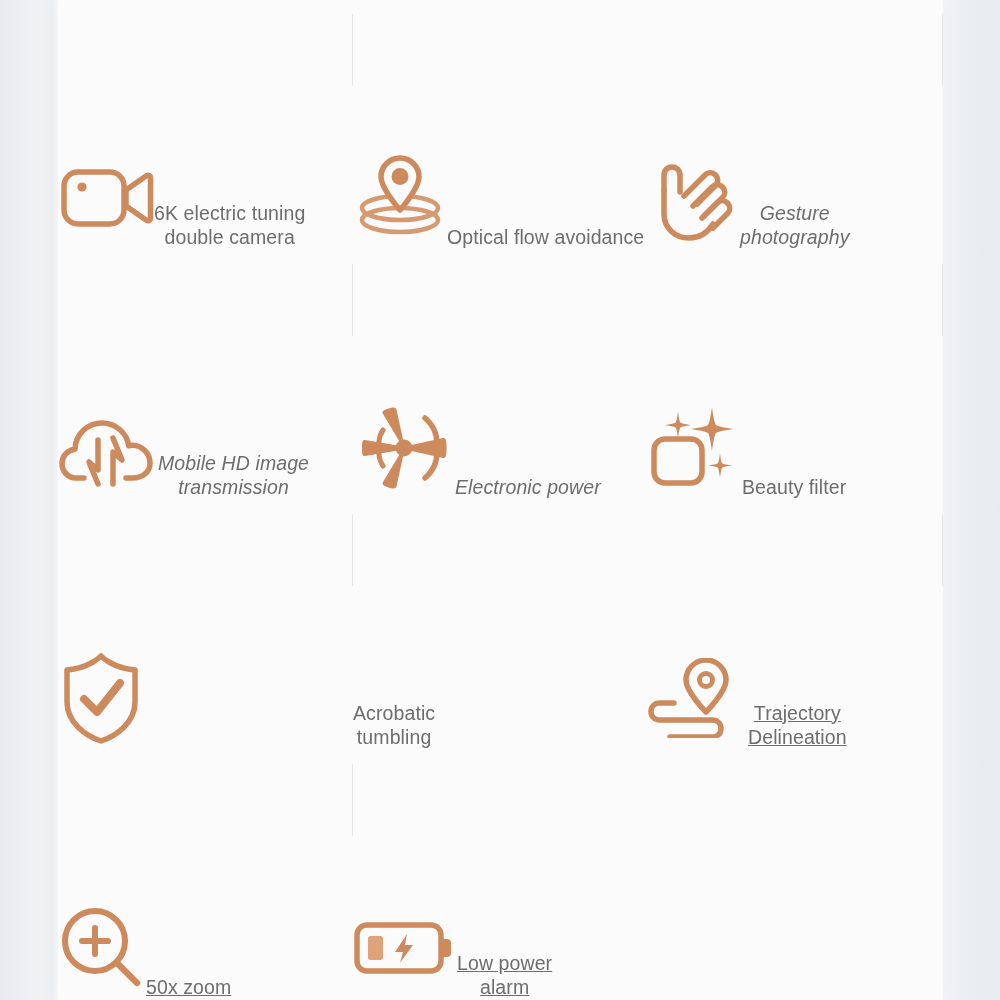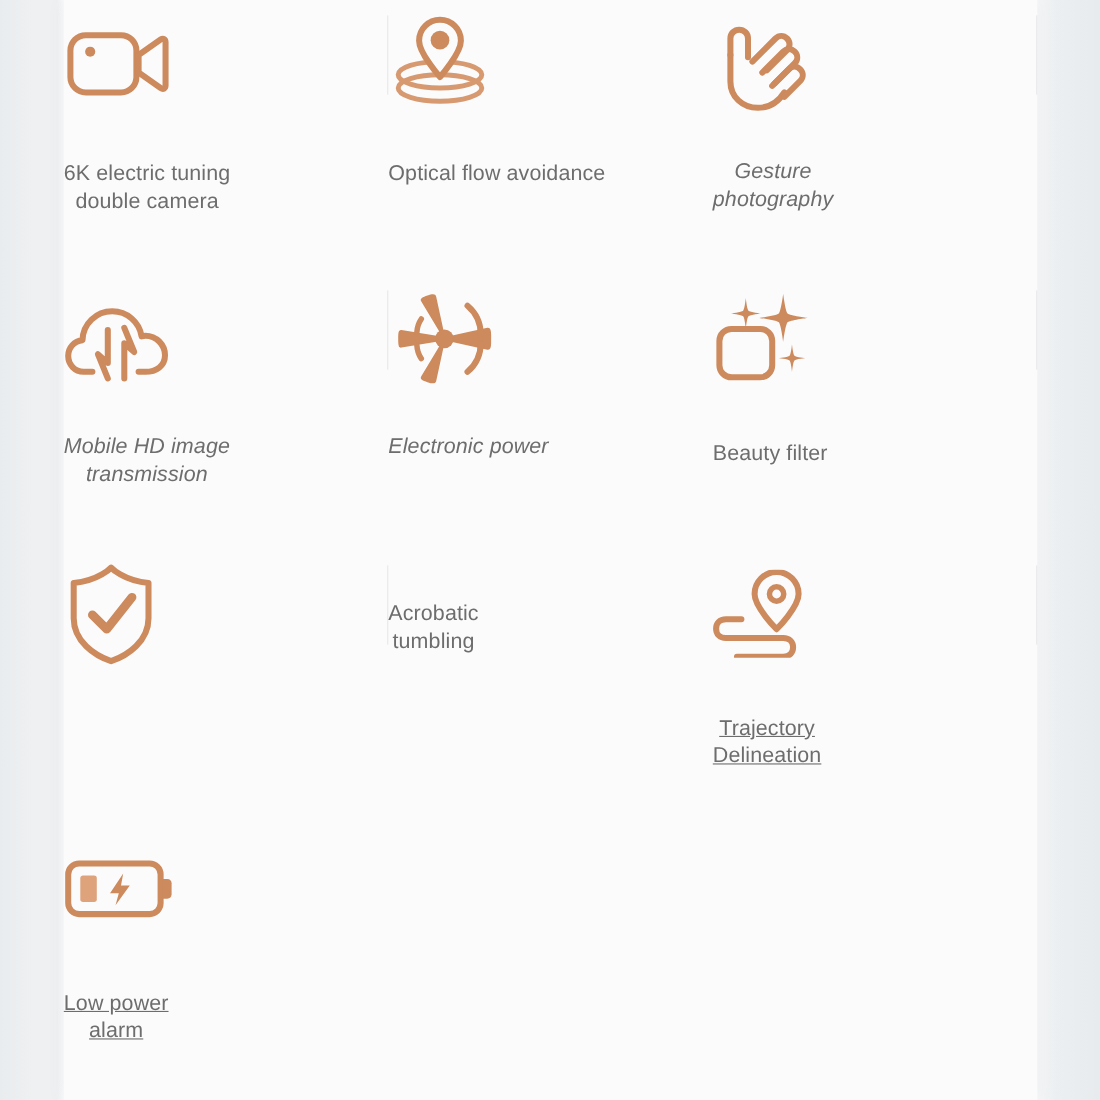--- a/index.html
+++ b/index.html
@@ -23,22 +23,22 @@
   .grid{
     position:absolute;
     left:58px;top:0;width:885px;height:1000px;
     display:grid;
     grid-template-columns:repeat(3,1fr);
     grid-template-rows:repeat(4,250px);
   }
   .cell{
     position:relative;
     display:flex;
-    flex-direction:column;
-    align-items:flex-start;
+    flex-direction:row;
+    align-items:flex-end;
     justify-content:flex-start;
     padding-top:6px;
     box-sizing:border-box;
   }
   .cell .divider{
     position:absolute;
     right:0;top:14px;
     width:1px;height:72px;
     background:#e6e7e9;
   }
@@ -192,20 +192,32 @@
         <svg width="100" height="80" viewBox="0 0 100 80">
           <path d="M58 2 C47 2 38 11 38 22 C38 34 58 54 58 54 C58 54 78 34 78 22 C78 11 69 2 58 2 Z" fill="none" stroke="#cc8a5d" stroke-width="5.5" stroke-linejoin="round"></path>
           <circle cx="58" cy="22" r="6.5" fill="none" stroke="#cc8a5d" stroke-width="5"></circle>
           <path d="M26 45 L12 45 C6 45 3 49 3 53.5 C3 58 6 62 12 62 L64 62 C70 62 73 66 73 70.5 C73 75 70 79 64 79 L22 79" fill="none" stroke="#cc8a5d" stroke-width="5.5" stroke-linecap="round" stroke-linejoin="round"></path>
         </svg>
       </div>
       <div class="label">Trajectory
 Delineation</div>
     </div>
 
+    <div class="cell r4">
+      <div class="divider"></div>
+      <div class="icon-wrap">
+        <svg width="88" height="88" viewBox="0 0 88 88">
+          <circle cx="37" cy="37" r="30" fill="none" stroke="#cc8a5d" stroke-width="6"></circle>
+          <line x1="37" y1="24" x2="37" y2="50" stroke="#cc8a5d" stroke-width="6" stroke-linecap="round"></line>
+          <line x1="24" y1="37" x2="50" y2="37" stroke="#cc8a5d" stroke-width="6" stroke-linecap="round"></line>
+          <line x1="59" y1="59" x2="79" y2="79" stroke="#cc8a5d" stroke-width="6.5" stroke-linecap="round"></line>
+        </svg>
+      </div>
+      <div class="label">50x zoom</div>
+    </div>
 
     <div class="cell r4 nodiv">
 
       <div class="icon-wrap">
         <svg width="104" height="62" viewBox="0 0 104 62">
           <rect x="4" y="8" width="84" height="46" rx="10" ry="10" fill="none" stroke="#cc8a5d" stroke-width="5.5"></rect>
           <path d="M90 22 L94 22 C96.5 22 98 23.6 98 26 L98 36 C98 38.4 96.5 40 94 40 L90 40 Z" fill="#cc8a5d"></path>
           <rect x="15" y="19" width="15" height="24" rx="2.5" ry="2.5" fill="#dfa37c"></rect>
           <path d="M54 17 L42 35 L50 35 L47 46 L60 28 L52 28 Z" fill="#cc8a5d"></path>
         </svg>

